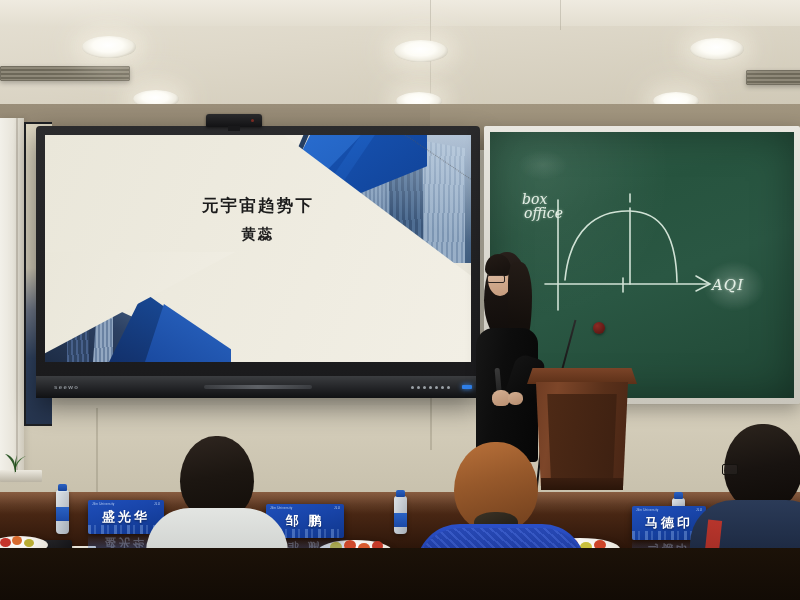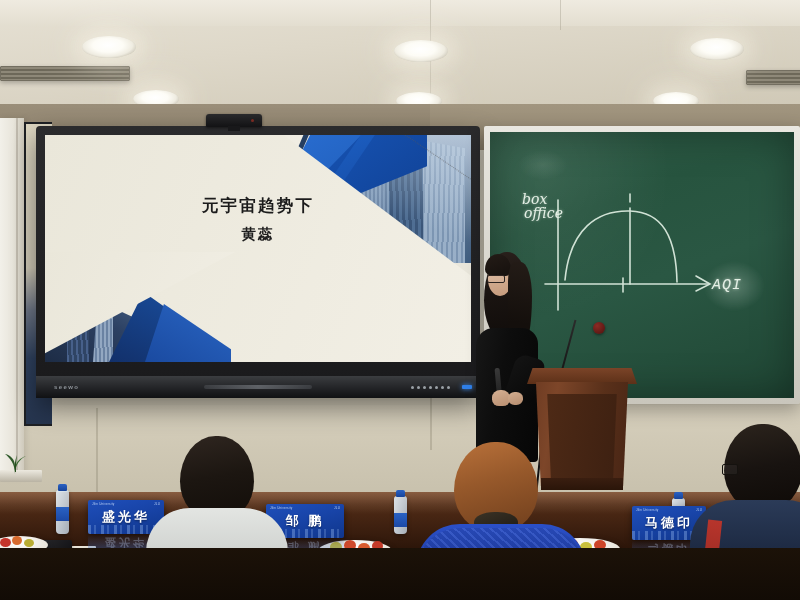--- a/index.html
+++ b/index.html
@@ -558,21 +558,21 @@
           <path d="M75 148 C80 96 108 78 140 79 C172 80 186 104 187 150"></path>
 
           <line x1="140" y1="62" x2="140" y2="70"></line>
           <line x1="140" y1="76" x2="140" y2="152"></line>
           <line x1="133" y1="146" x2="133" y2="160"></line>
         </g>
       </svg>
 
       <div class="chalk-label" style="left:32px;top:60px;">box</div>
       <div class="chalk-label" style="left:34px;top:74px;">office</div>
-      <div class="chalk-label" style="left:222px;top:146px;font-size:15px;letter-spacing:1px;font-family:Liberation Mono, monospace;">AQI</div>
+      <div class="chalk-label" style="left:222px;top:146px;font-size:15px;letter-spacing:1px;">AQI</div>
     </div>
   </div>
 
   <div class="presenter">
     <div class="p-hair"></div>
     <div class="p-face"></div>
     <div class="p-hair-front"></div>
     <div class="p-glasses"></div>
     <div class="p-hair-side"></div>
     <div class="p-body"></div>

